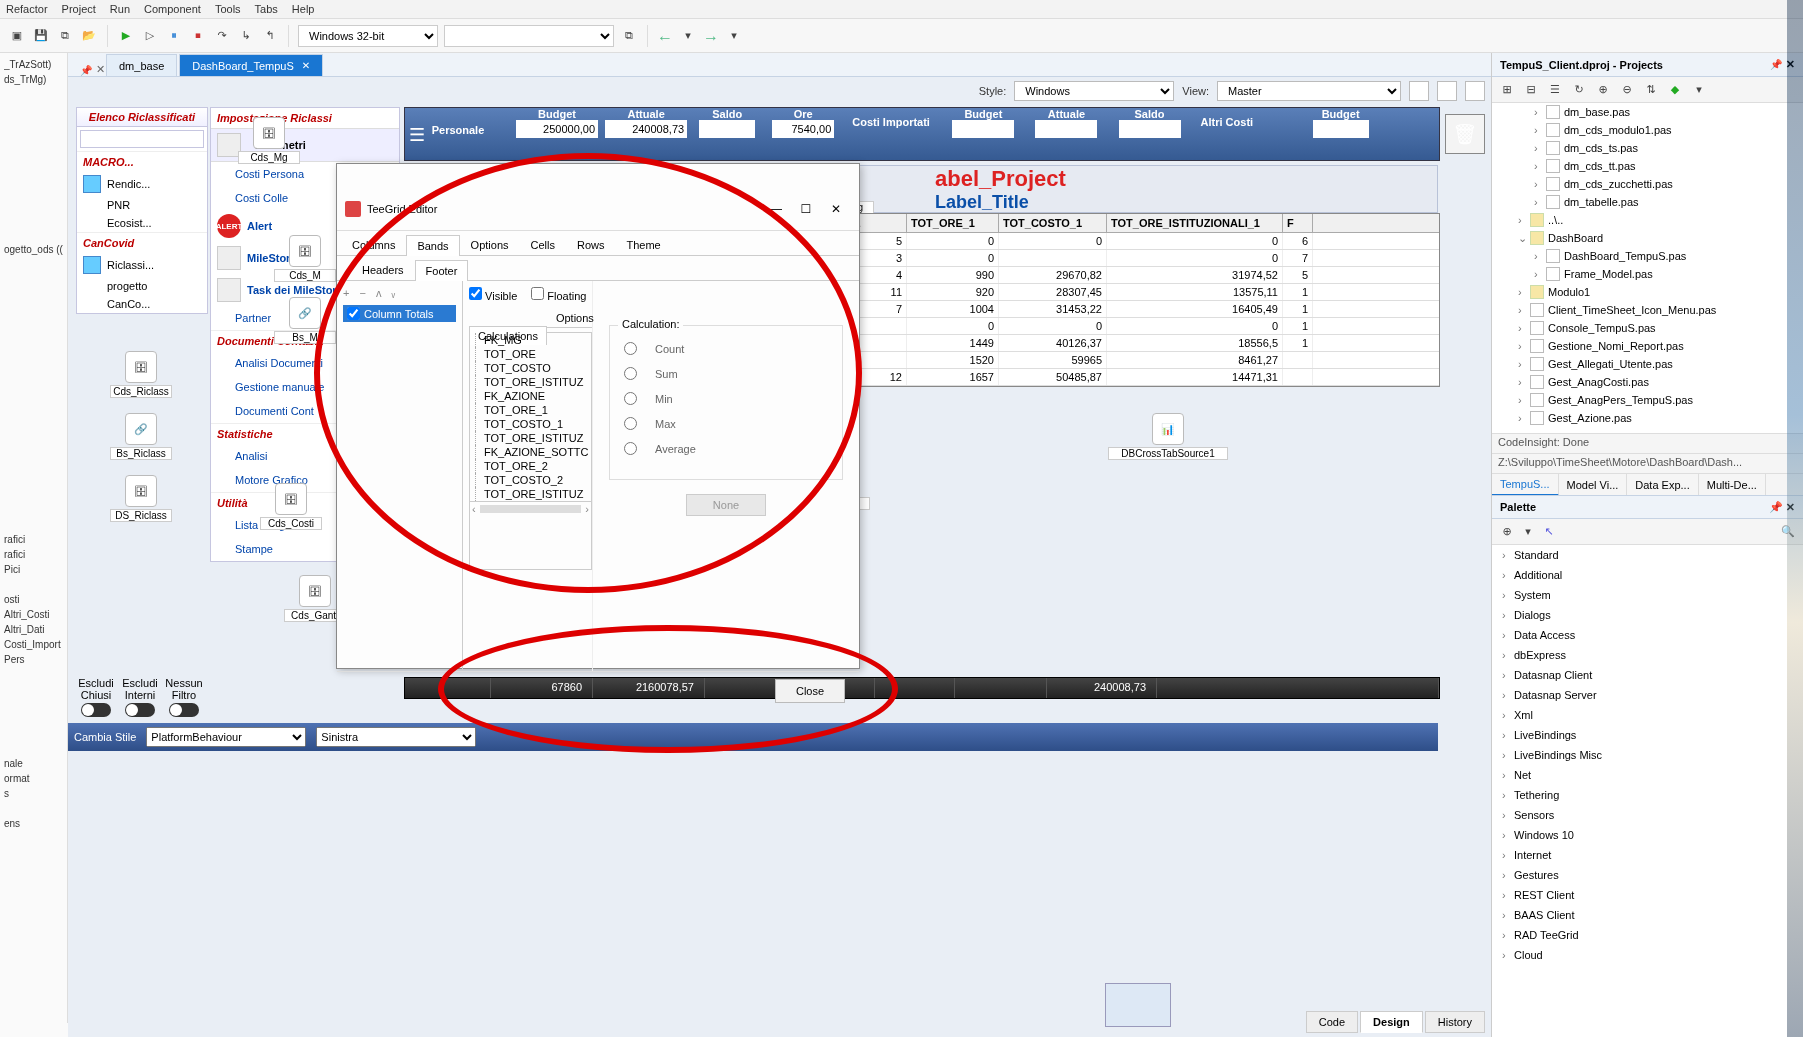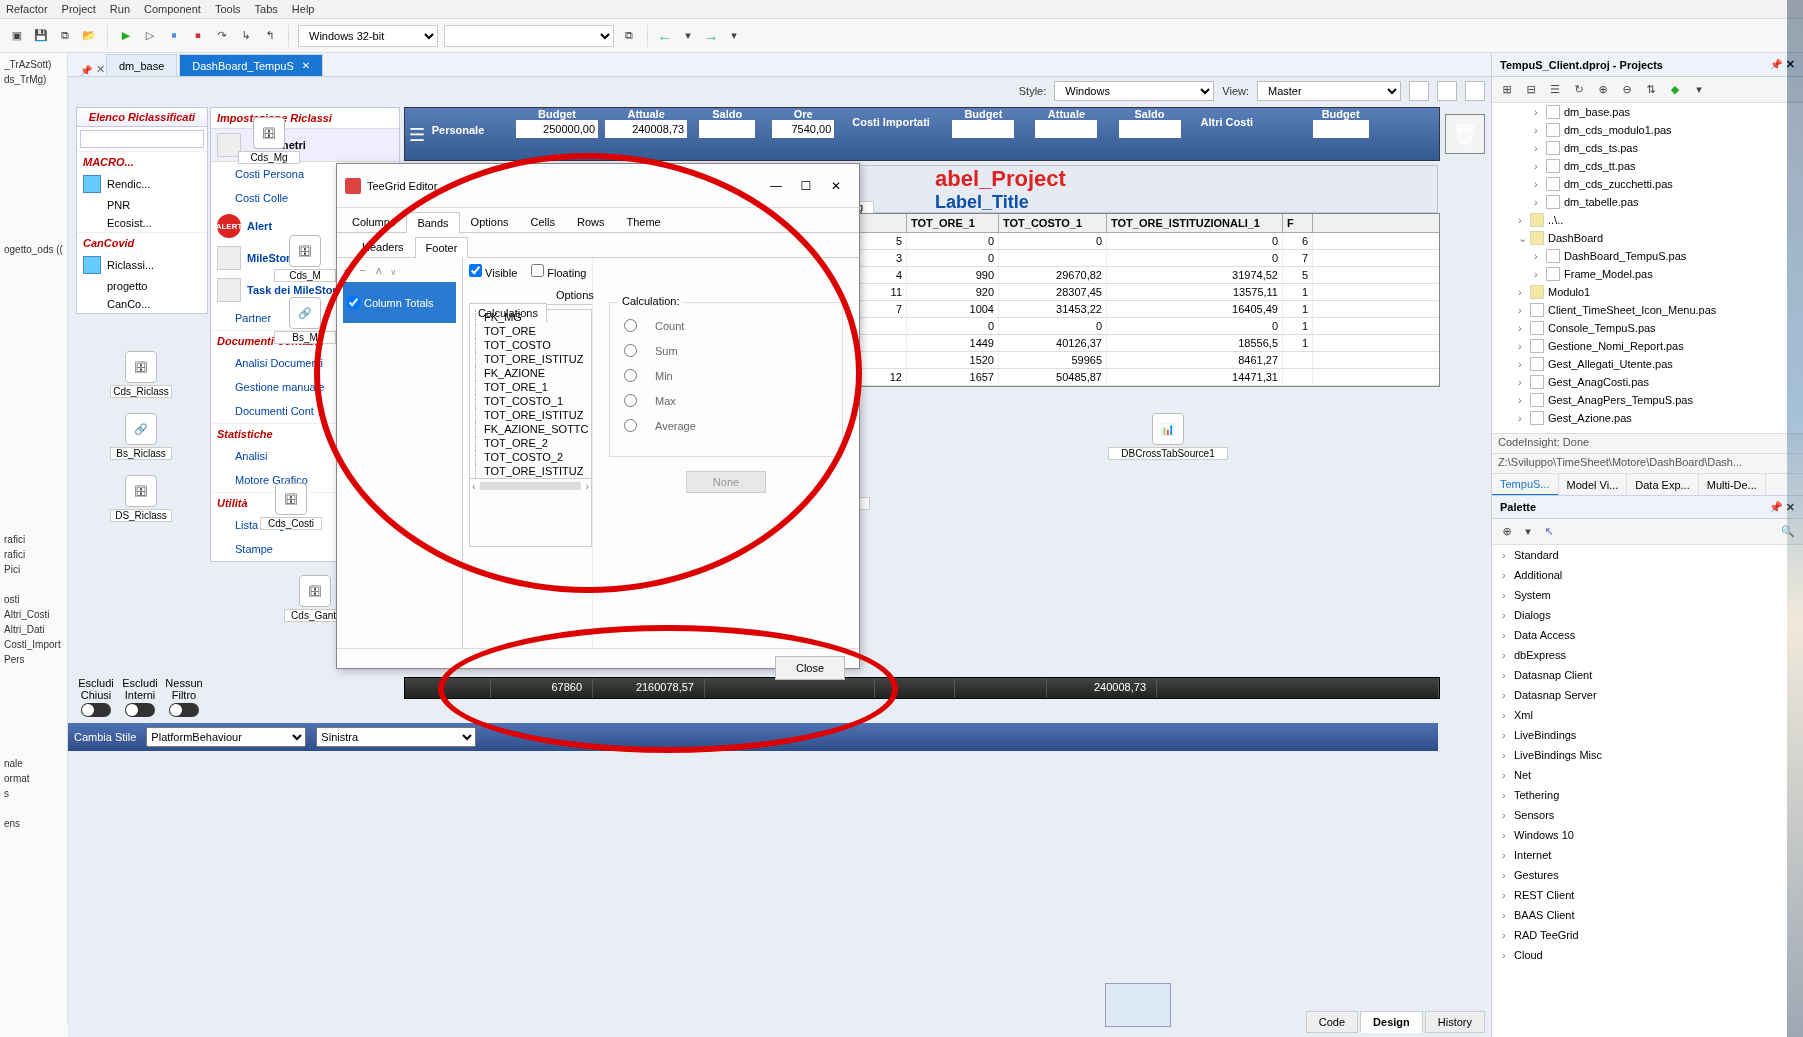--- a/index.html
+++ b/index.html
@@ -116,32 +116,32 @@
 .design-tabs .dt.active { background: #fff; border-bottom: 1px solid #fff; font-weight: 600; }
 
 
 .escludi { position: absolute; left: 8px; top: 600px; width: 128px; display: flex; gap: 4px; font-size: 9px; text-align: center; }
 .escludi div { flex: 1; }
 .toggle { width: 30px; height: 14px; background: #333; border-radius: 7px; margin: 2px auto; position: relative; }
 .toggle::after { content: ''; width: 12px; height: 12px; background: #fff; border-radius: 50%; position: absolute; left: 1px; top: 1px; }
 
 
 .dialog { position: absolute; left: 268px; top: 86px; width: 524px; height: 506px; background: #fdfdfd; border: 1px solid #888; box-shadow: 2px 2px 8px rgba(0,0,0,.25); z-index: 100; }
-.dlg-title { height: 44px; display: flex; align-items: center; padding: 0 8px; border-bottom: 1px solid #ddd; }
+.dlg-title { height: 44px; display: flex; align-items: center; padding: 0 8px; border-bottom: 1px solid #ddd; margin-top: 23px; }
 .dlg-title .ico { width: 16px; height: 16px; background: #d44; border-radius: 2px; margin-right: 6px; }
 .dlg-title .t { flex: 1; }
 .dlg-title .winbtn { width: 30px; text-align: center; font-size: 12px; }
 .dlg-tabs { display: flex; border-bottom: 1px solid #ccc; padding-left: 4px; }
 .dlg-tab { padding: 4px 10px; border: 1px solid transparent; border-bottom: none; margin-top: 3px; }
 .dlg-tab.active { border-color: #ccc; background: #fff; position: relative; top: 1px; }
 .dlg-subtabs { display: flex; border-bottom: 1px solid #ccc; padding-left: 14px; }
 .dlg-body { display: flex; height: 390px; }
 .dlg-left { width: 126px; border-right: 1px solid #ccc; padding: 6px; }
 .dlg-left .ops { display: flex; gap: 10px; color: #888; font-size: 14px; margin-bottom: 6px; }
-.dlg-left .ck { display: flex; align-items: center; gap: 4px; background: #2a7ad2; color: #fff; padding: 14px 4px; }
+.dlg-left .ck { display: flex; align-items: center; gap: 4px; background: #2a7ad2; color: #fff; padding: 2px 4px; }
 .dlg-mid { width: 130px; padding: 6px 0 6px 6px; border-right: 1px solid #eee; }
 .dlg-mid .opts { display: flex; align-items: center; gap: 14px; margin-bottom: 6px; }
 .dlg-mid .mtabs { display: flex; border-bottom: 1px solid #ccc; }
 .dlg-mid .mtab { padding: 3px 8px; border: 1px solid transparent; border-bottom: none; }
 .dlg-mid .mtab.active { border-color: #ccc; background: #fff; position: relative; top: 18px; }
 .field-tree { border: 1px solid #ccc; height: 238px; overflow: hidden; margin-top: 4px; }
 .ft-row { padding: 1px 4px 1px 14px; position: relative; }
 .ft-row::before { content: ''; position: absolute; left: 5px; top: 0; bottom: 0; border-left: 1px dotted #aaa; }
 .ft-scroll { height: 14px; border-top: 1px solid #ccc; display: flex; align-items: center; justify-content: space-between; padding: 0 2px; color: #888; }
 .dlg-right { flex: 1; padding: 44px 16px; }
@@ -451,21 +451,21 @@
       </div>
   </div>
 </div>
 
 <div class="design-area">
 
   <div class="styleview">
     <label>Style:</label>
     <select style="width:160px"><option>Windows</option></select>
     <label>View:</label>
-    <select style="width:144px"><option>Master</option></select>
+    <select style="width:184px"><option>Master</option></select>
     <span class="svbtn"></span>
     <span class="svbtn"></span>
     <span class="svbtn"></span>
   </div>
 
   <div class="dash-sidebar">
     <div class="ds-title">Elenco Riclassificati</div>
     <input class="ds-search" placeholder="" style="">
     <div class="ds-section">MACRO...</div>
     <div class="ds-row">

